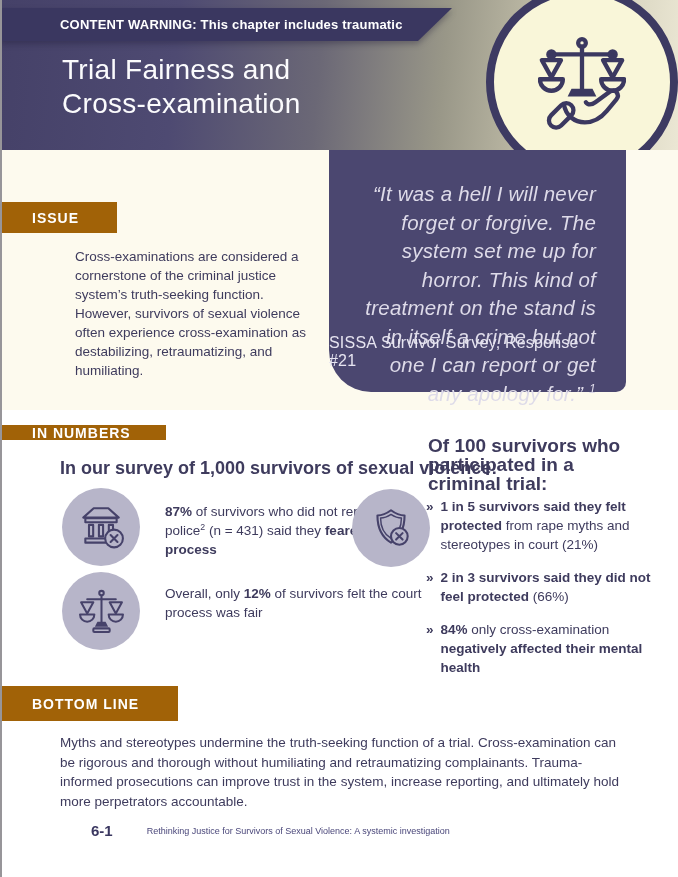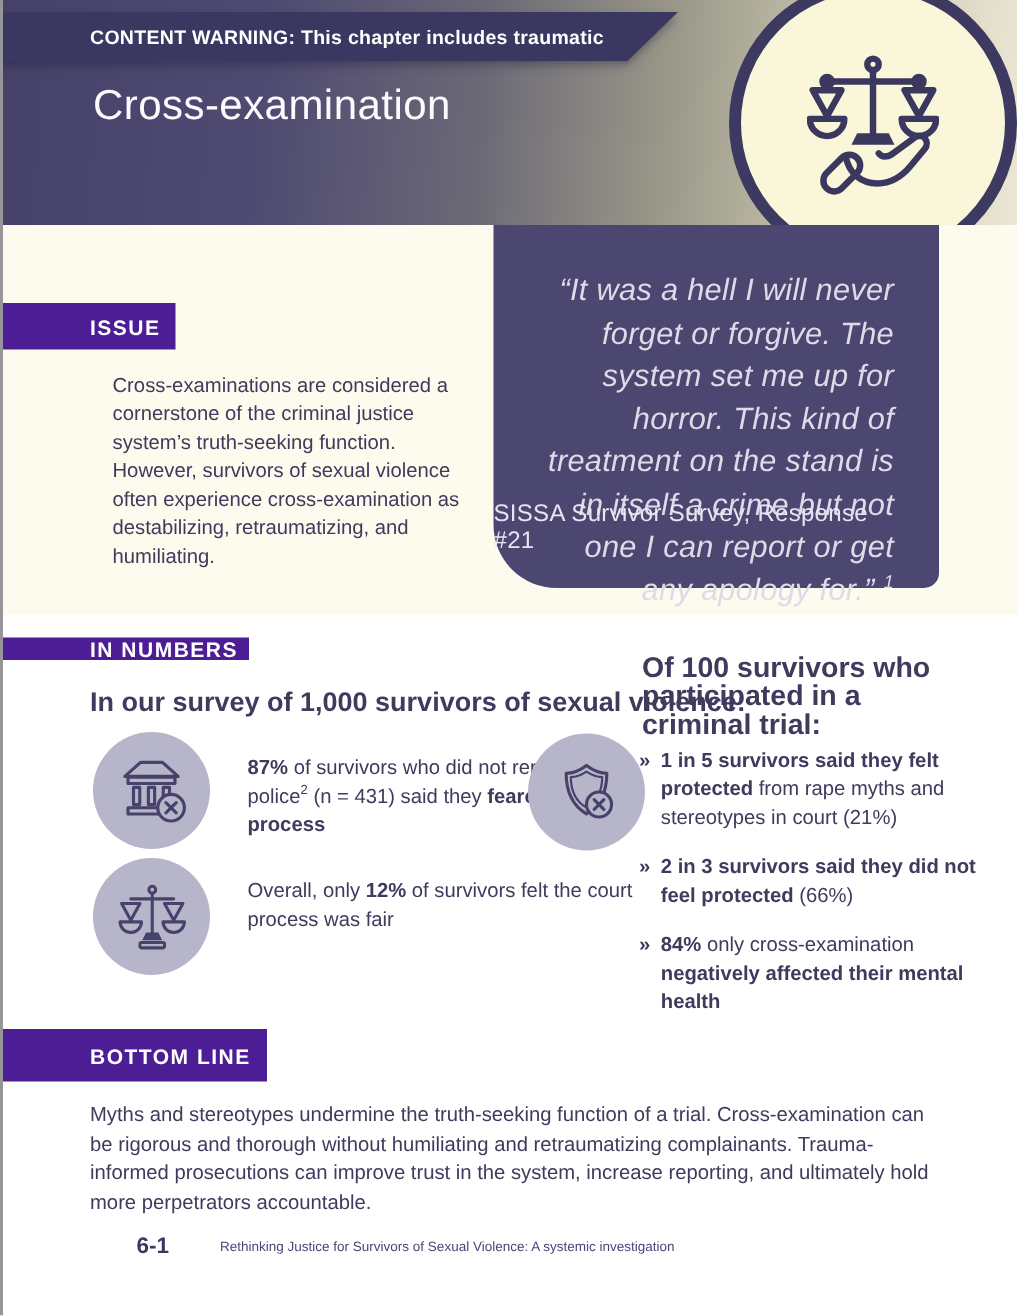--- a/index.html
+++ b/index.html
@@ -28,23 +28,23 @@
   .badge{
     position:absolute;left:486px;top:-14px;width:176px;height:176px;
     border-radius:50%;background:#f9f6d9;border:8px solid #3d3a62;
     display:flex;align-items:center;justify-content:center;box-sizing:content-box;
   }
   .badge svg{margin-top:6px;}
 
   
   .cream-band{position:absolute;left:0;top:150px;width:678px;height:260px;background:#fdfaee;}
   .section-label{
-    position:absolute;left:0;background:#4c1d95;color:#ffffff;
+    position:absolute;left:0;background:#a16207;color:#ffffff;
     font-size:14px;font-weight:700;letter-spacing:1px;
-    padding-left:60px;box-sizing:border-box;display:flex;align-items:center;
+    padding-left:32px;box-sizing:border-box;display:flex;align-items:center;
   }
   .label-issue{top:202px;width:117px;height:31px;}
   .label-numbers{top:425px;width:166px;height:15px;}
   .label-bottom{top:686px;width:178px;height:35px;}
   .issue-body{
     position:absolute;left:75px;top:247px;width:242px;
     font-size:13.5px;line-height:19px;color:#3e3b5d;
   }
   .quote-box{
     position:absolute;left:329px;top:150px;width:297px;height:242px;
@@ -100,20 +100,21 @@
 </head>
 <body>
 
 <div class="page-edge"></div>
 
 <div class="header">
   <div class="banner-wrap">
     <div class="banner">CONTENT WARNING: This chapter includes traumatic content</div>
   </div>
   <div class="page-title">
+    <div>Trial Fairness and</div>
     <div>Cross-examination</div>
   </div>
   <div class="badge">
     <svg width="88" height="100" viewBox="0 0 92 104">
       <g stroke="#3b3860" fill="none" stroke-width="4.5" stroke-linejoin="round" stroke-linecap="round">
         <circle cx="46" cy="8" r="4"></circle>
         <line x1="46" y1="12" x2="46" y2="56"></line>
         <line x1="14" y1="20" x2="78" y2="20"></line>
         <circle cx="14" cy="20" r="3.2"></circle>
         <circle cx="78" cy="20" r="3.2"></circle>

